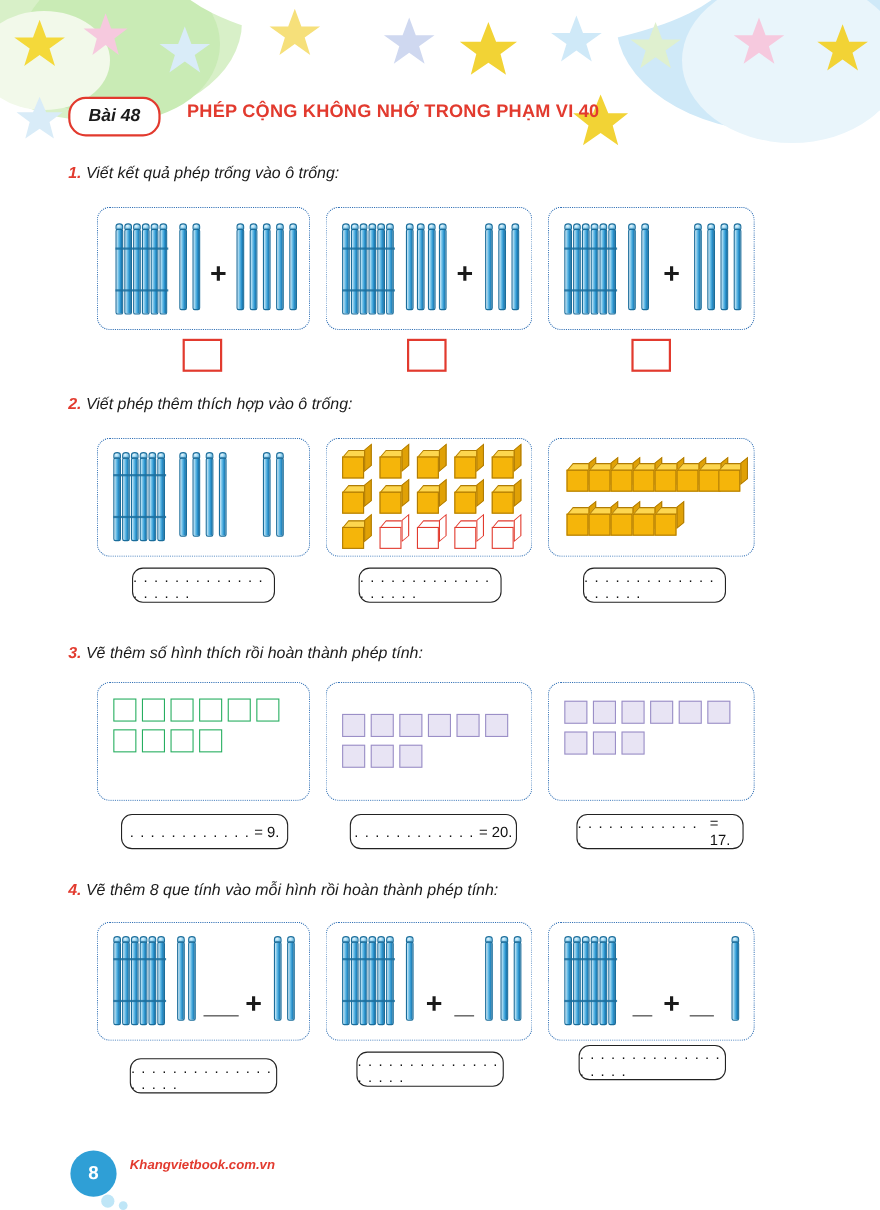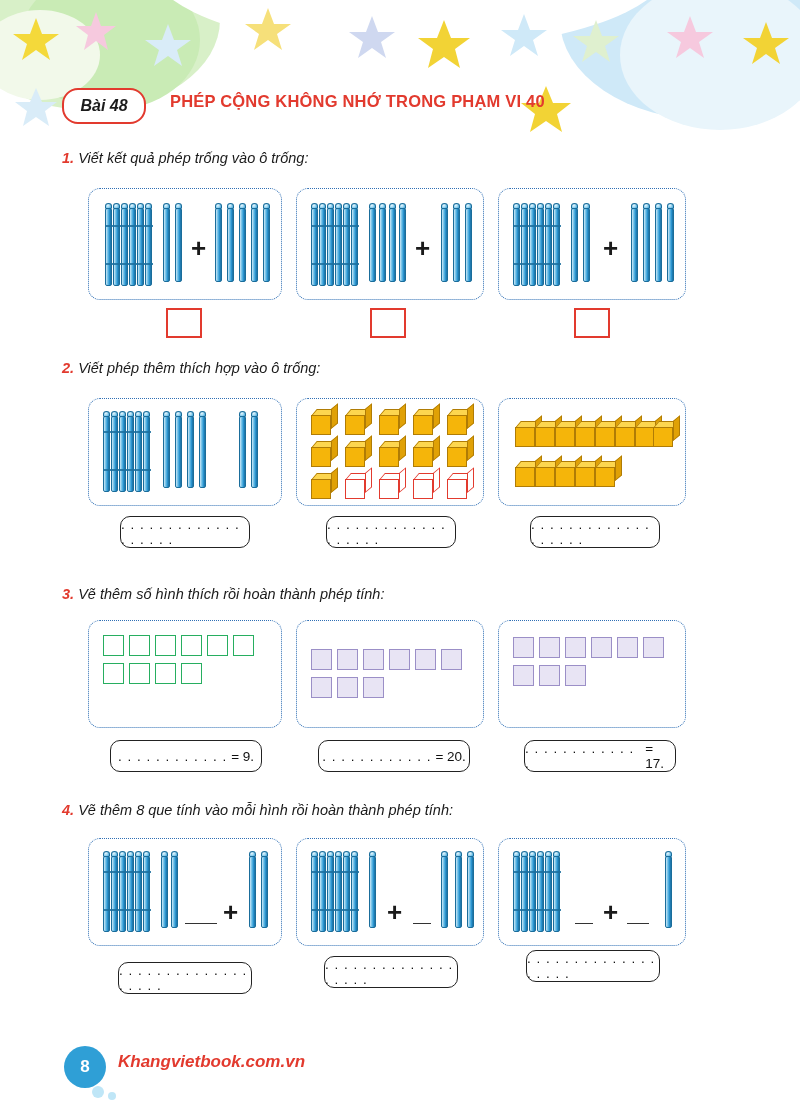--- a/index.html
+++ b/index.html
@@ -61,21 +61,21 @@
   .sq.green{border:1.6px solid #27ae60;background:#fff;}
   .sq.lilac{border:1.6px solid #9b8fc7;background:#e8e4f4;}
 
   
   .ul{position:absolute;border-bottom:1.3px solid #333;}
 
   
   .pagenum{position:absolute;left:64px;top:1046px;width:42px;height:42px;border-radius:50%;
     background:#2f9fd6;color:#fff;display:flex;align-items:center;justify-content:center;
     font-size:17px;font-weight:bold;}
-  .site{position:absolute;left:118px;top:1052px;font-size:17px;font-style:italic;font-weight:bold;color:#e23a2e;}
+  .site{position:absolute;left:118px;top:1052px;font-size:12px;font-style:italic;font-weight:bold;color:#e23a2e;}
   .footer-bubble{position:absolute;border-radius:50%;background:#bfe6f7;}
 </style>
 </head>
 <body>
 
 <div class="deco">
   <div class="blob" style="left:-40px;top:-70px;width:260px;height:180px;background:#d8f0c8;"></div>
   <div class="blob" style="left:20px;top:-30px;width:180px;height:140px;background:#c9ebb5;"></div>
   <div class="blob" style="left:-20px;top:10px;width:120px;height:90px;background:#f2f9ea;"></div>
   <div class="blob" style="left:560px;top:-80px;width:300px;height:200px;background:#cfe9f8;"></div>

